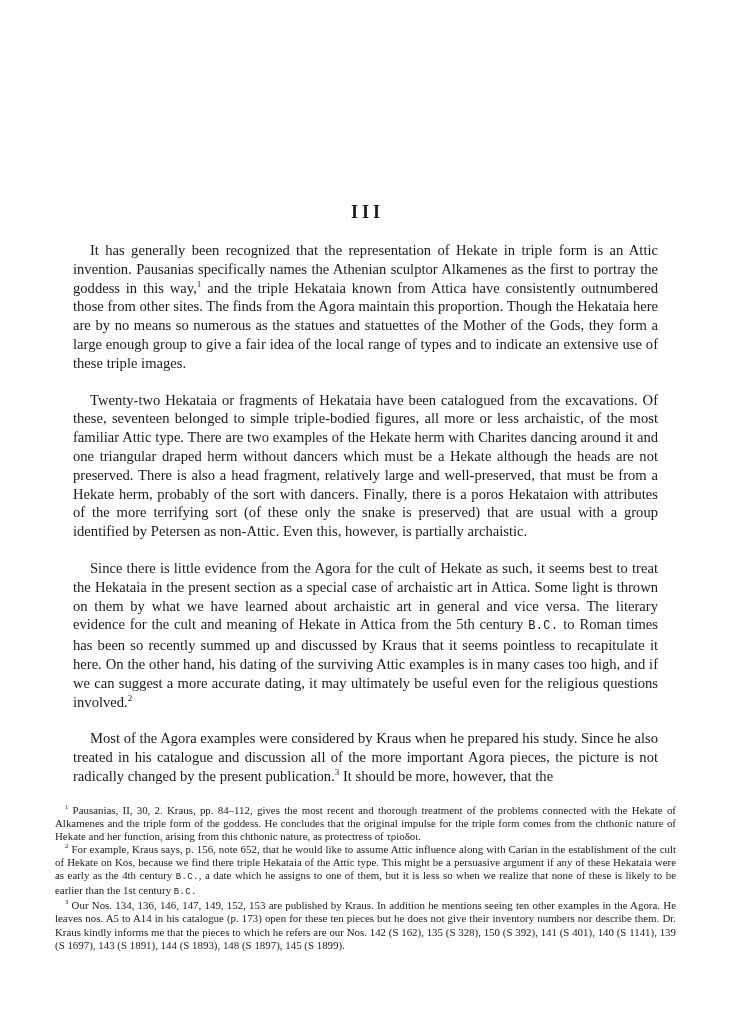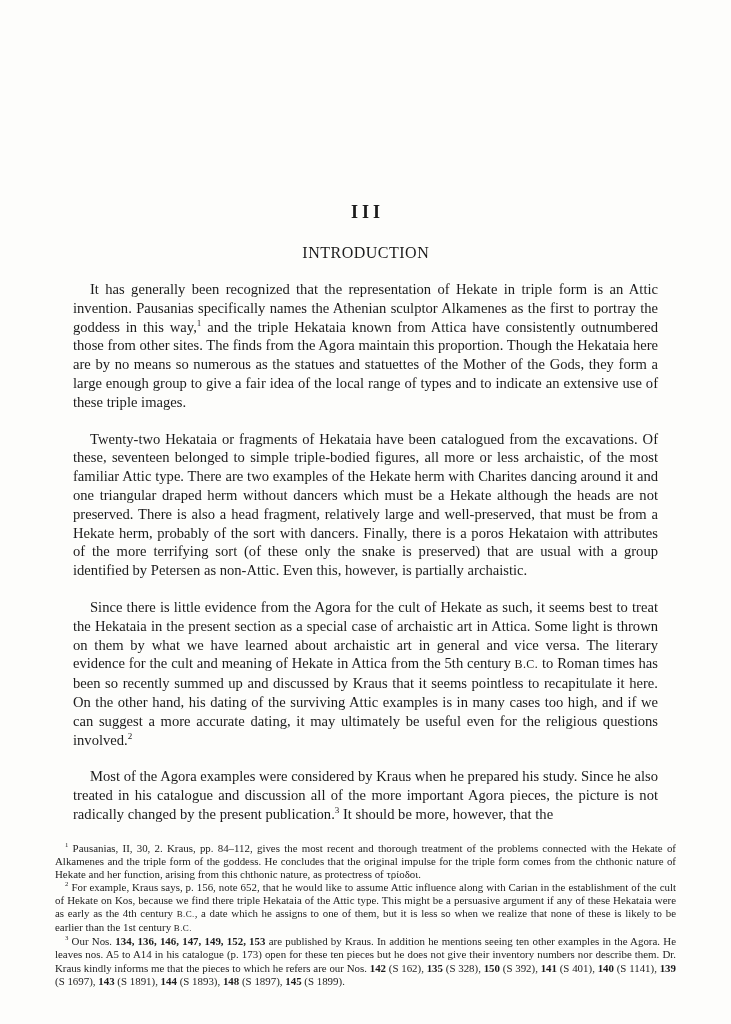--- a/index.html
+++ b/index.html
@@ -67,30 +67,30 @@
     text-indent: 10px;
   }
   sup {
     font-size: 0.62em;
     vertical-align: super;
     line-height: 0;
   }
   .sc {
     font-size: 0.82em;
     letter-spacing: 0.4px;
+    font-family: Liberation Mono, monospace;
   }
-  b { font-weight: bold; }
+  b { font-weight: normal; }
 </style>
 </head>
 <body>
 
 <div class="page" style="background: rgb(253, 253, 251); color: rgb(27, 27, 27);">
   <div class="content">
     <div class="chapter-number">III</div>
-    <h2 class="section-heading">INTRODUCTION</h2>
     <div class="body-text">
         <p><span>It has generally been recognized that the representation of Hekate in triple form is an Attic invention. Pausanias specifically names the Athenian sculptor Alkamenes as the first to portray the goddess in this way,</span><sup>1</sup><span> and the triple Hekataia known from Attica have consistently outnumbered those from other sites. The finds from the Agora maintain this proportion. Though the Hekataia here are by no means so numerous as the statues and statuettes of the Mother of the Gods, they form a large enough group to give a fair idea of the local range of types and to indicate an extensive use of these triple images.</span></p>
         <p><span>Twenty-two Hekataia or fragments of Hekataia have been catalogued from the excavations. Of these, seventeen belonged to simple triple-bodied figures, all more or less archaistic, of the most familiar Attic type. There are two examples of the Hekate herm with Charites dancing around it and one triangular draped herm without dancers which must be a Hekate although the heads are not preserved. There is also a head fragment, relatively large and well-preserved, that must be from a Hekate herm, probably of the sort with dancers. Finally, there is a poros Hekataion with attributes of the more terrifying sort (of these only the snake is preserved) that are usual with a group identified by Petersen as non-Attic. Even this, however, is partially archaistic.</span></p>
         <p><span>Since there is little evidence from the Agora for the cult of Hekate as such, it seems best to treat the Hekataia in the present section as a special case of archaistic art in Attica. Some light is thrown on them by what we have learned about archaistic art in general and vice versa. The literary evidence for the cult and meaning of Hekate in Attica from the 5th century </span><span class="sc">B.C.</span><span> to Roman times has been so recently summed up and discussed by Kraus that it seems pointless to recapitulate it here. On the other hand, his dating of the surviving Attic examples is in many cases too high, and if we can suggest a more accurate dating, it may ultimately be useful even for the religious questions involved.</span><sup>2</sup></p>
         <p><span>Most of the Agora examples were considered by Kraus when he prepared his study. Since he also treated in his catalogue and discussion all of the more important Agora pieces, the picture is not radically changed by the present publication.</span><sup>3</sup><span> It should be more, however, that the</span></p>
       </div>
     <div class="footnotes">
         <p><sup>1</sup><span> Pausanias, II, 30, 2. Kraus, pp. 84–112, gives the most recent and thorough treatment of the problems connected with the Hekate of Alkamenes and the triple form of the goddess. He concludes that the original impulse for the triple form comes from the chthonic nature of Hekate and her function, arising from this chthonic nature, as protectress of τρίοδοι.</span></p>
         <p><sup>2</sup><span> For example, Kraus says, p. 156, note 652, that he would like to assume Attic influence along with Carian in the establishment of the cult of Hekate on Kos, because we find there triple Hekataia of the Attic type. This might be a persuasive argument if any of these Hekataia were as early as the 4th century </span><span class="sc">B.C.</span><span>, a date which he assigns to one of them, but it is less so when we realize that none of these is likely to be earlier than the 1st century </span><span class="sc">B.C.</span></p>
         <p><sup>3</sup><span> Our Nos. </span><b>134, 136, 146, 147, 149, 152, 153</b><span> are published by Kraus. In addition he mentions seeing ten other examples in the Agora. He leaves nos. A5 to A14 in his catalogue (p. 173) open for these ten pieces but he does not give their inventory numbers nor describe them. Dr. Kraus kindly informs me that the pieces to which he refers are our Nos. </span><b>142</b><span> (S 162), </span><b>135</b><span> (S 328), </span><b>150</b><span> (S 392), </span><b>141</b><span> (S 401), </span><b>140</b><span> (S 1141), </span><b>139</b><span> (S 1697), </span><b>143</b><span> (S 1891), </span><b>144</b><span> (S 1893), </span><b>148</b><span> (S 1897), </span><b>145</b><span> (S 1899).</span></p>

